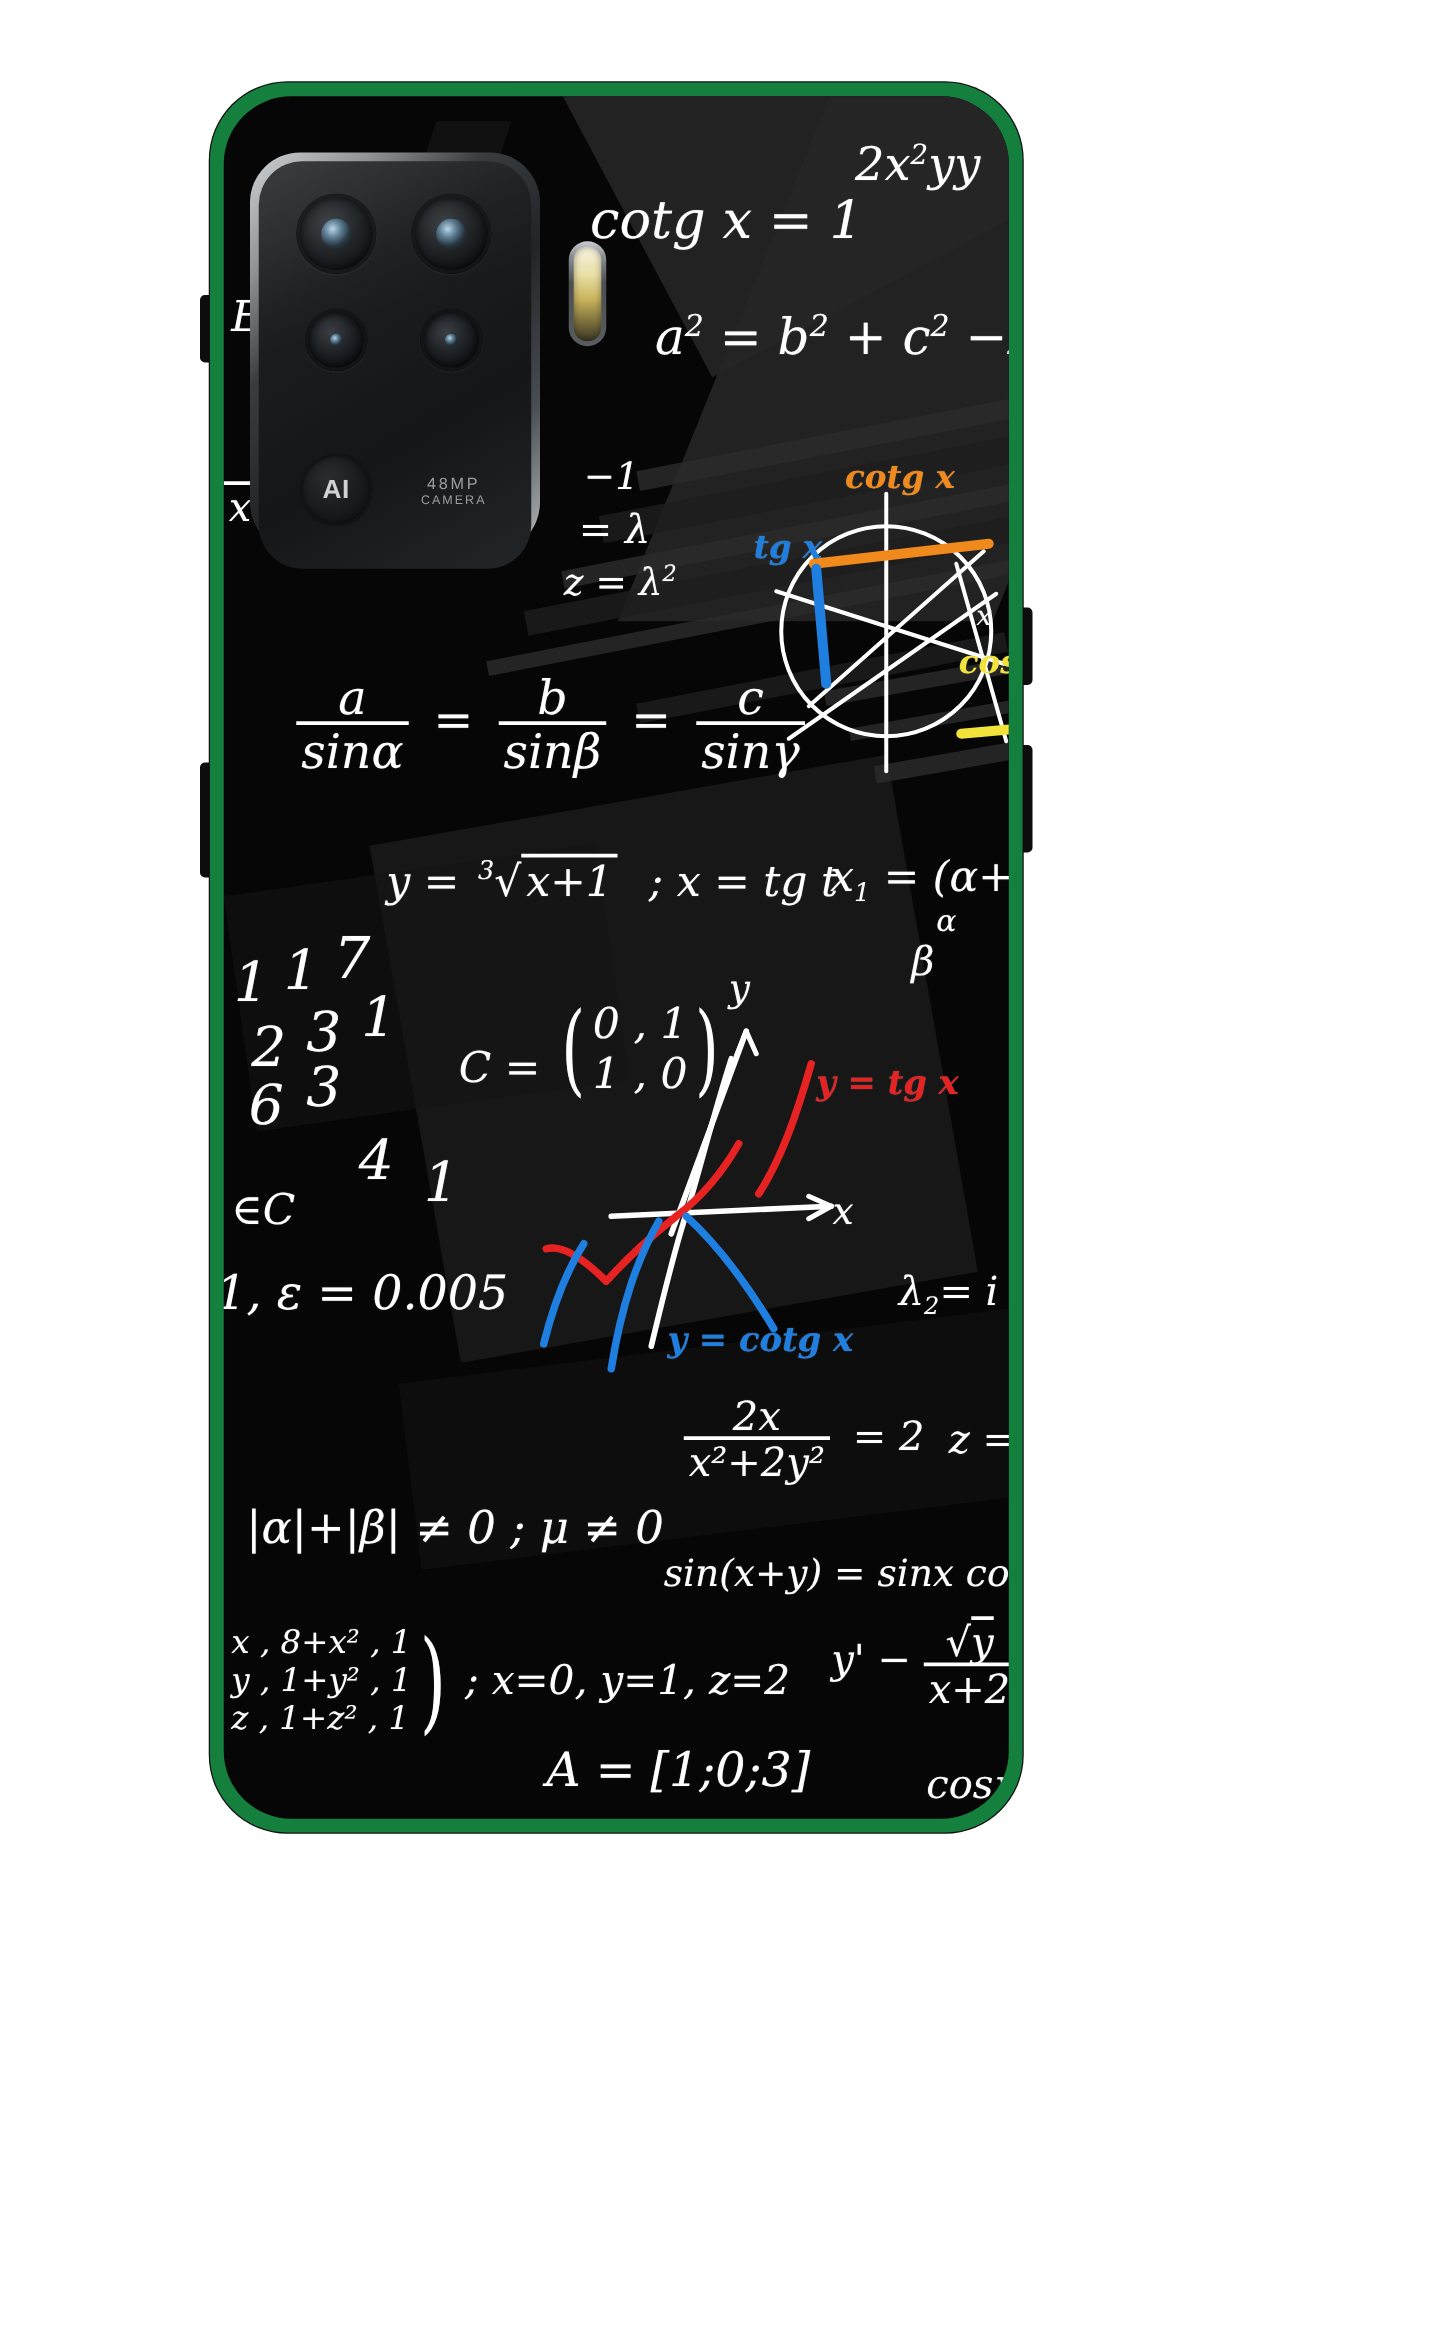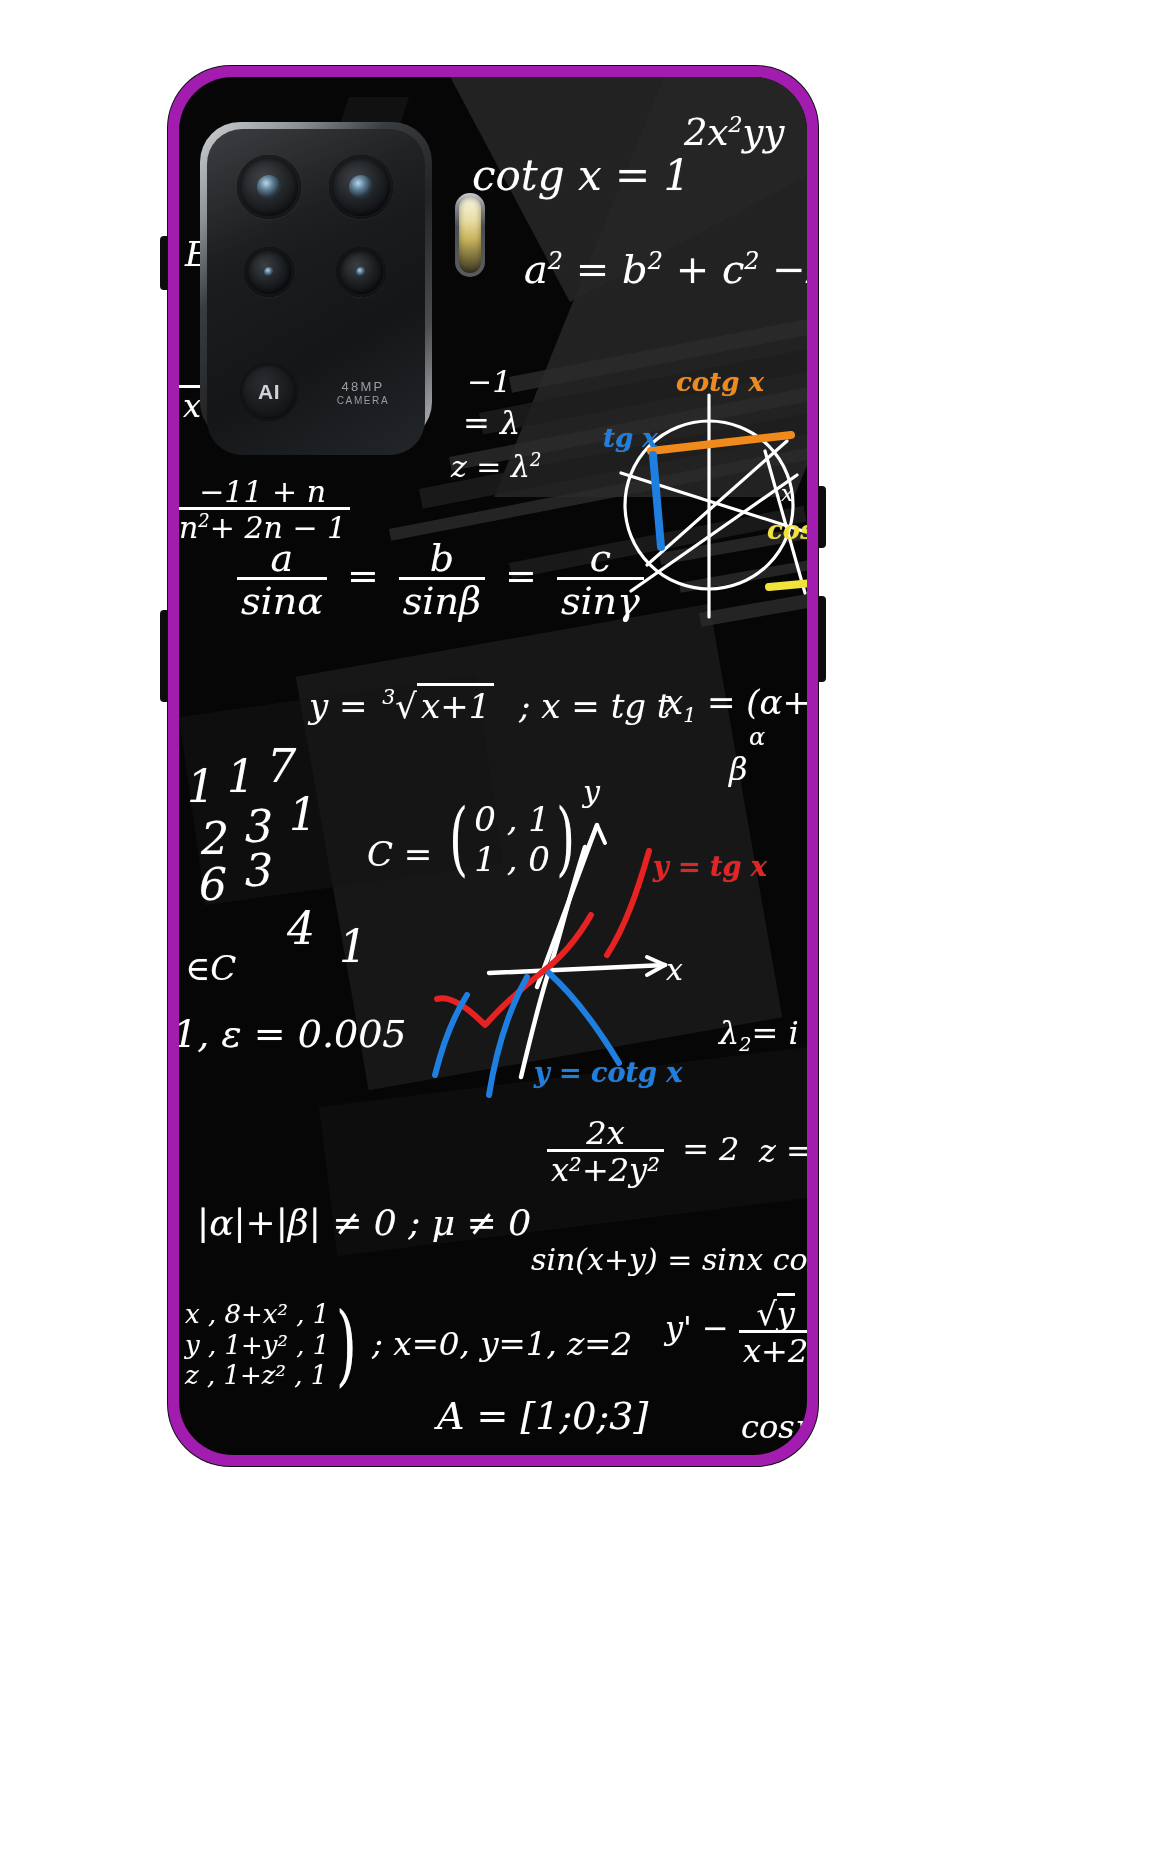--- a/index.html
+++ b/index.html
@@ -20,21 +20,21 @@
   }
 
   
   .phone-shell {
     position: absolute;
     left: 168px;
     top: 66px;
     width: 650px;
     height: 1400px;
     border-radius: 62px;
-    background: #a21caf;
+    background: #15803d;
     box-shadow: 0 0 0 1px #111;
   }
 
   .phone-glass {
     position: absolute;
     left: 11px;
     top: 11px;
     width: 628px;
     height: 1378px;
     border-radius: 54px;
@@ -258,26 +258,20 @@
       <div class="ink" style="left:288px;top:290px;font-size:30px;">
         <span>−1</span>
       </div>
       <div class="ink" style="left:284px;top:330px;font-size:32px;">
         <span>= λ</span>
       </div>
       <div class="ink" style="left:272px;top:374px;font-size:30px;">
         <span>z = λ</span><span class="sup">2</span>
       </div>
 
-      <div class="ink" style="left:-4px;top:400px;font-size:30px;">
-        <span class="frac">
-          <span class="num"><span>−1</span><span>1 + n</span></span>
-          <span class="den"><span>n</span><span class="sup">2</span><span>+ 2n − 1</span></span>
-        </span>
-      </div>
 
       <div class="ink" style="left:58px;top:462px;font-size:38px;">
         <span class="frac"><span class="num">a</span><span class="den">sinα</span></span>
         <span style="padding:0 8px;">=</span>
         <span class="frac"><span class="num">b</span><span class="den">sinβ</span></span>
         <span style="padding:0 8px;">=</span>
         <span class="frac"><span class="num">c</span><span class="den">sinγ</span></span>
       </div>
 
       <div class="ink" style="left:130px;top:606px;font-size:34px;">

